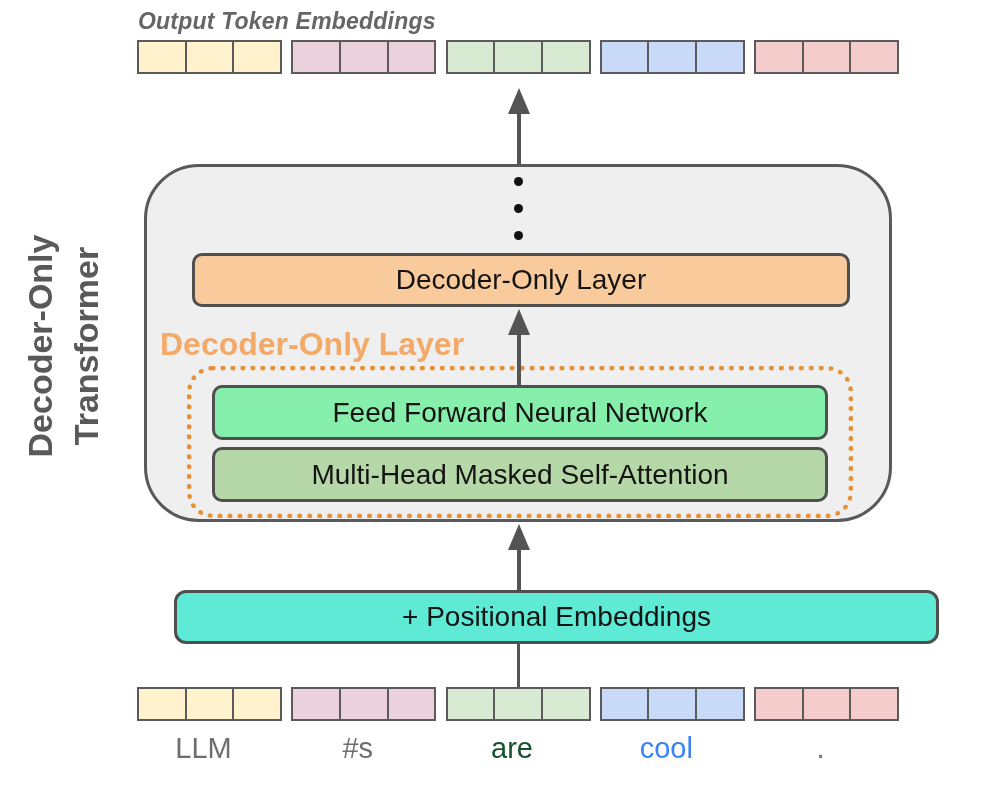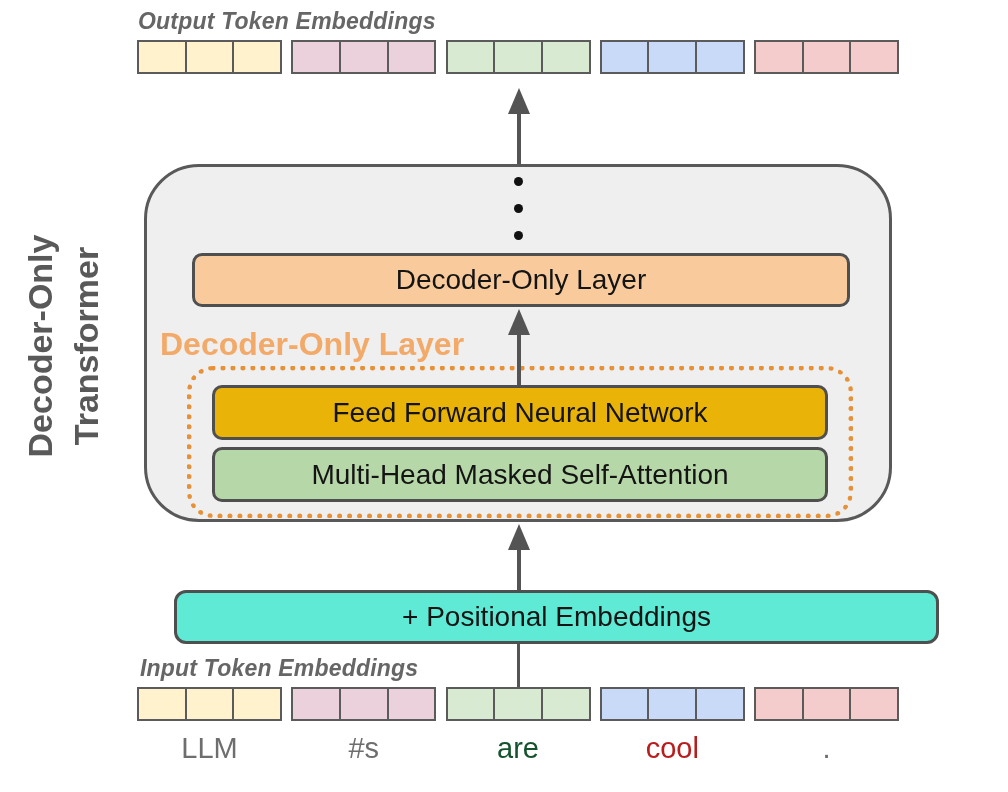--- a/index.html
+++ b/index.html
@@ -51,21 +51,21 @@
   
   .arrow-line{position:absolute;left:517px;width:4px;background:#545454;}
   .arrow-head{
     position:absolute;left:508px;width:0;height:0;
     border-left:11px solid transparent;border-right:11px solid transparent;
     border-bottom:26px solid #545454;
   }
   .plain-line{position:absolute;left:517px;width:3px;background:#545454;}
   
   .token-row{
-    position:absolute;left:137px;top:732px;width:762px;height:40px;
+    position:absolute;left:131px;top:732px;width:762px;height:40px;
     display:flex;justify-content:space-between;
   }
   .token{width:145px;text-align:center;font-size:29px;color:#6E6E6E;}
   
   .vtitle{
     position:absolute;left:-106px;top:290px;width:360px;height:112px;
     transform:rotate(-90deg);
     text-align:center;font-size:34px;font-weight:bold;color:#595959;line-height:1.35;
     white-space:nowrap;
   }
@@ -115,32 +115,31 @@
 
   <div class="box box-decoder" style="background: rgb(249, 203, 156);">Decoder-Only Layer</div>
 
   <div class="arrow-head" style="top:309px;z-index:3;"></div>
   <div class="arrow-line" style="top:331px;height:54px;z-index:3;"></div>
 
   <div class="caption" style="color: rgb(243, 169, 104);">Decoder-Only Layer</div>
 
   <div class="dottedbox" style="border-color: rgb(230, 145, 56);"></div>
 
-  <div class="box box-ffnn" style="background: #eab308;">Feed Forward Neural Network</div>
+  <div class="box box-ffnn" style="background: #86efac;">Feed Forward Neural Network</div>
 
   <div class="box box-attn" style="background: rgb(182, 215, 168);">Multi-Head Masked Self-Attention</div>
 
   <div class="arrow-head" style="top:524px;z-index:3;"></div>
   <div class="arrow-line" style="top:546px;height:44px;"></div>
 
   <div class="box box-pos" style="background: #5eead4; margin-left: 36px;">+ Positional Embeddings</div>
 
   <div class="plain-line" style="top:644px;height:44px;"></div>
 
-  <div class="row-label" style="left: 140px; top: 655px; color: rgb(102, 102, 102);">Input Token Embeddings</div>
   <div class="strip-row" style="top:687px;">
       <div class="strip">
         <div class="cell" style="background: rgb(255, 242, 204);"></div>
         <div class="cell" style="background: rgb(255, 242, 204);"></div>
         <div class="cell" style="background: rgb(255, 242, 204);"></div>
       </div>
       <div class="strip">
         <div class="cell" style="background: rgb(234, 209, 220);"></div>
         <div class="cell" style="background: rgb(234, 209, 220);"></div>
         <div class="cell" style="background: rgb(234, 209, 220);"></div>
@@ -159,21 +158,21 @@
         <div class="cell" style="background: rgb(244, 204, 204);"></div>
         <div class="cell" style="background: rgb(244, 204, 204);"></div>
         <div class="cell" style="background: rgb(244, 204, 204);"></div>
       </div>
     </div>
 
   <div class="token-row">
       <div class="token" style="color: rgb(110, 110, 110);">LLM</div>
       <div class="token" style="color: rgb(110, 110, 110);">#s</div>
       <div class="token" style="color: #14532d;">are</div>
-      <div class="token" style="color: #b91c1c;">cool</div>
+      <div class="token" style="color: #3b82f6;">cool</div>
       <div class="token" style="color: rgb(110, 110, 110);">.</div>
     </div>
 
   <div class="vtitle" style="color: rgb(89, 89, 89);">
     <div>Decoder-Only</div>
     <div>Transformer</div>
   </div>
 
 </div>
 

